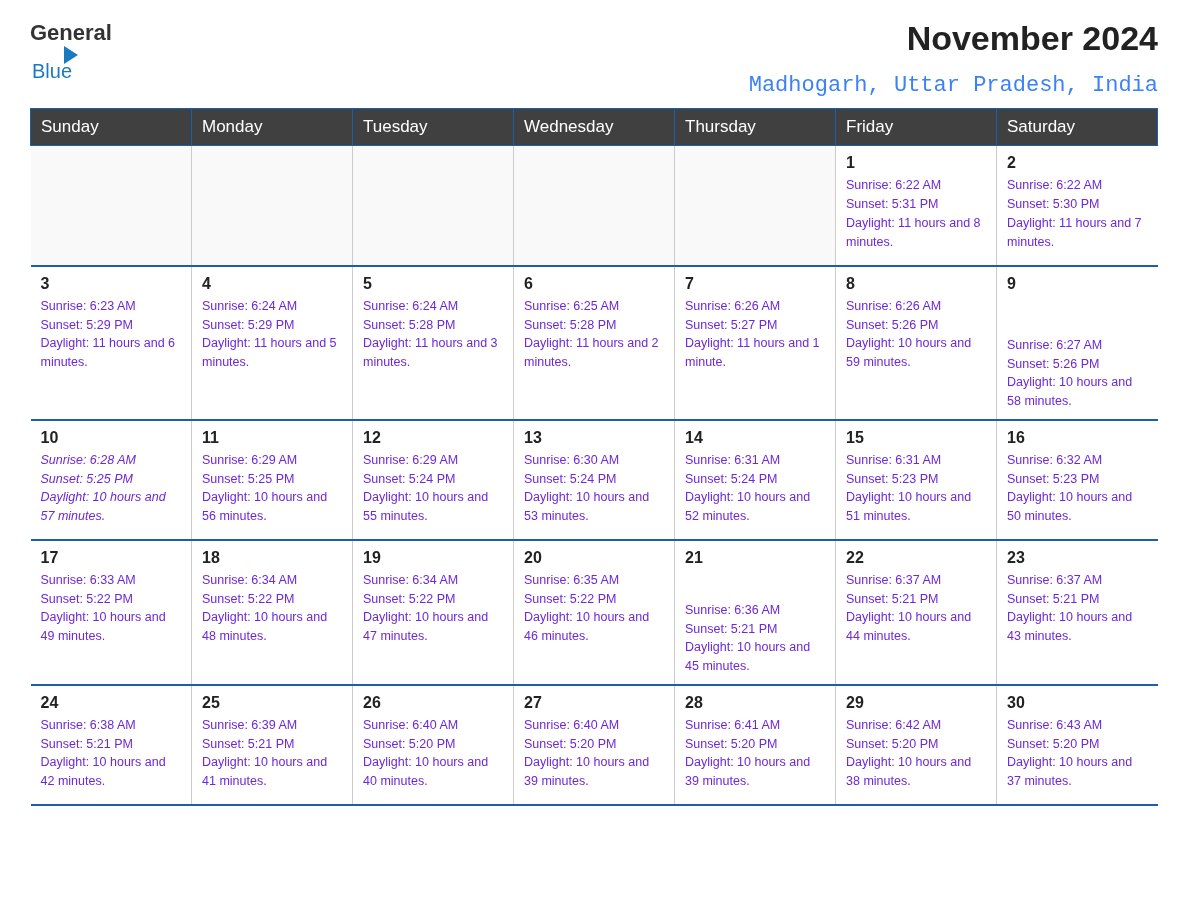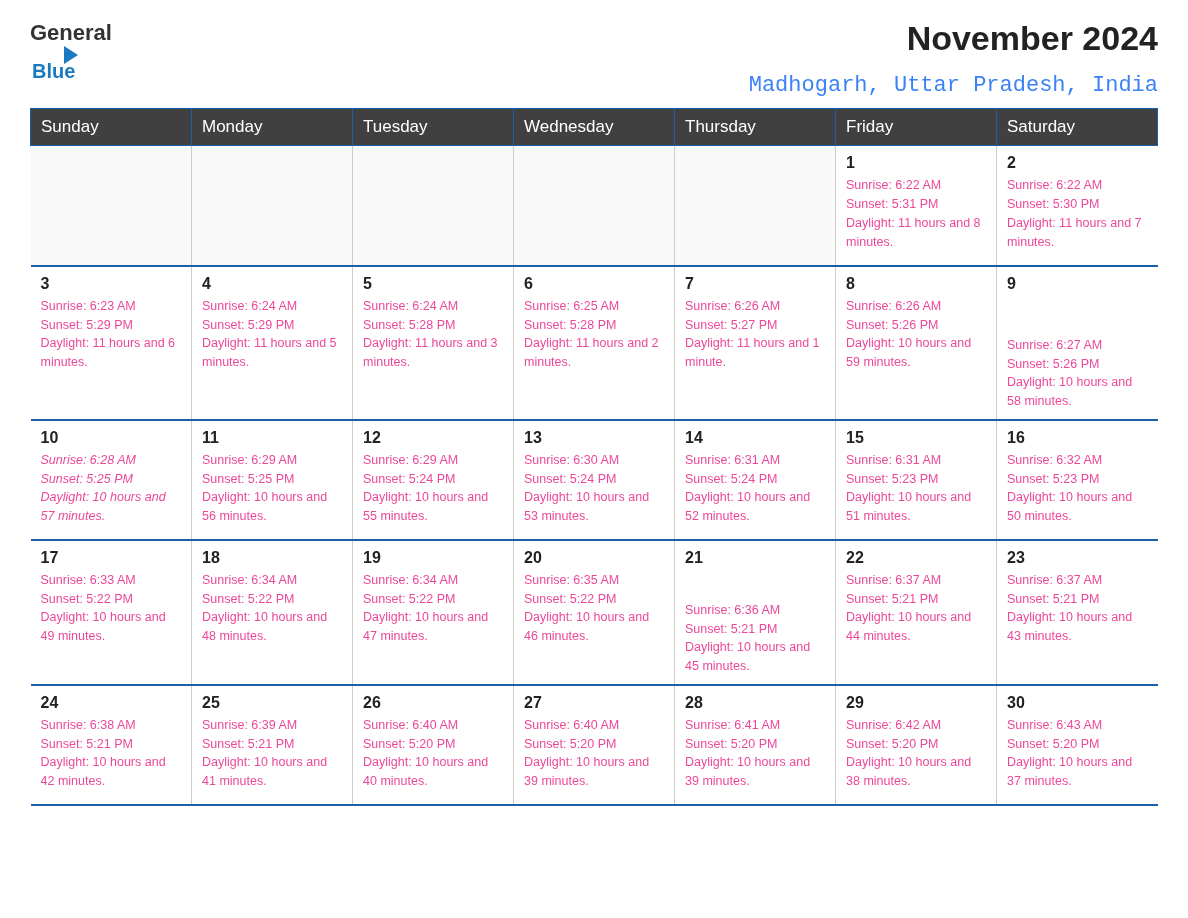--- a/index.html
+++ b/index.html
@@ -36,21 +36,21 @@
       border-left: 14px solid #1a7abf;
       border-top: 9px solid transparent;
       border-bottom: 9px solid transparent;
       display: inline-block;
       margin-left: 2px;
       margin-right: 2px;
     }
     .logo-sub {
       color: #1a7abf;
       font-size: 20px;
-      font-weight: bold;
+      font-weight: normal;
       margin-top: -4px;
       padding-left: 2px;
     }
     .title-block {
       text-align: right;
     }
     .month-title {
       font-size: 34px;
       font-weight: bold;
       color: #222;
@@ -94,21 +94,21 @@
     }
     .day-num {
       font-size: 16px;
       font-weight: bold;
       display: block;
       margin-bottom: 4px;
     }
     .day-info {
       font-size: 12.5px;
       line-height: 1.5;
-      color: #ec4899;
+      color: #6d28d9;
     }
     .empty-cell {
       background: #f9f9f9;
     }
   </style>
 </head>
 <body>
 
 <div class="header">
   <div class="logo">

